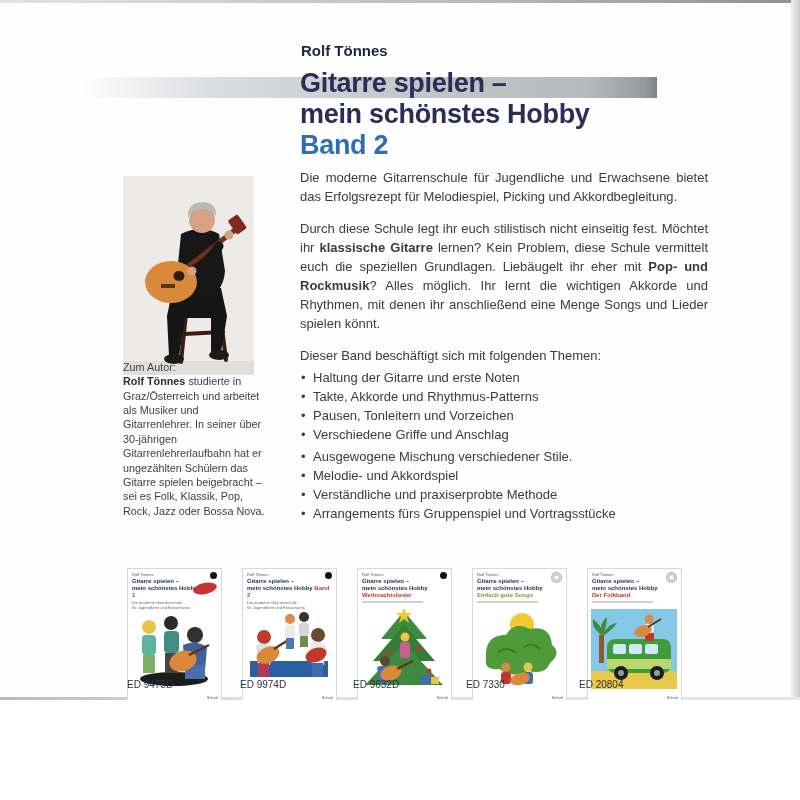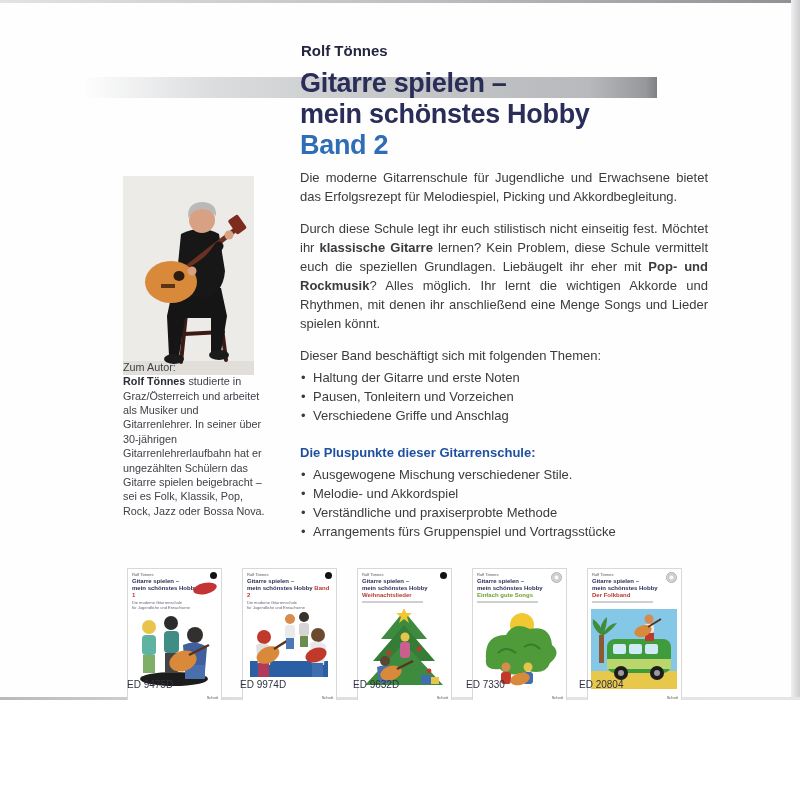--- a/index.html
+++ b/index.html
@@ -127,24 +127,24 @@
     <div class="label">Zum Autor:</div>
     <div class="bio"><b>Rolf Tönnes</b><span> studierte in Graz/Österreich und arbeitet als Musiker und Gitarrenlehrer. In seiner über 30-jährigen Gitarrenlehrerlaufbahn hat er ungezählten Schülern das Gitarre spielen beigebracht – sei es Folk, Klassik, Pop, Rock, Jazz oder Bossa Nova.</span></div>
   </div>
 
   <div class="content">
     <p>Die moderne Gitarrenschule für Jugendliche und Erwachsene bietet das Erfolgsrezept für Melodiespiel, Picking und Akkordbegleitung.</p>
     <p><span>Durch diese Schule legt ihr euch stilistisch nicht einseitig fest. Möchtet ihr </span><b>klassische Gitarre</b><span> lernen? Kein Problem, diese Schule vermittelt euch die speziellen Grundlagen. Liebäugelt ihr eher mit </span><b>Pop- und Rockmusik</b><span>? Alles möglich. Ihr lernt die wichtigen Akkorde und Rhythmen, mit denen ihr anschließend eine Menge Songs und Lieder spielen könnt.</span></p>
     <p class="lede">Dieser Band beschäftigt sich mit folgenden Themen:</p>
     <ul>
       <li>Haltung der Gitarre und erste Noten</li>
+      <li>Takte, Akkorde und Rhythmus-Patterns</li>
       <li>Pausen, Tonleitern und Vorzeichen</li>
       <li>Verschiedene Griffe und Anschlag</li>
     </ul>
-    <div class="plus-heading">Die Pluspunkte dieser Gitarrenschule:</div>
     <ul>
       <li>Ausgewogene Mischung verschiedener Stile.</li>
       <li>Melodie- und Akkordspiel</li>
       <li>Verständliche und praxiserprobte Methode</li>
       <li>Arrangements fürs Gruppenspiel und Vortragsstücke</li>
     </ul>
   </div>
 
   <div class="covers">
 

